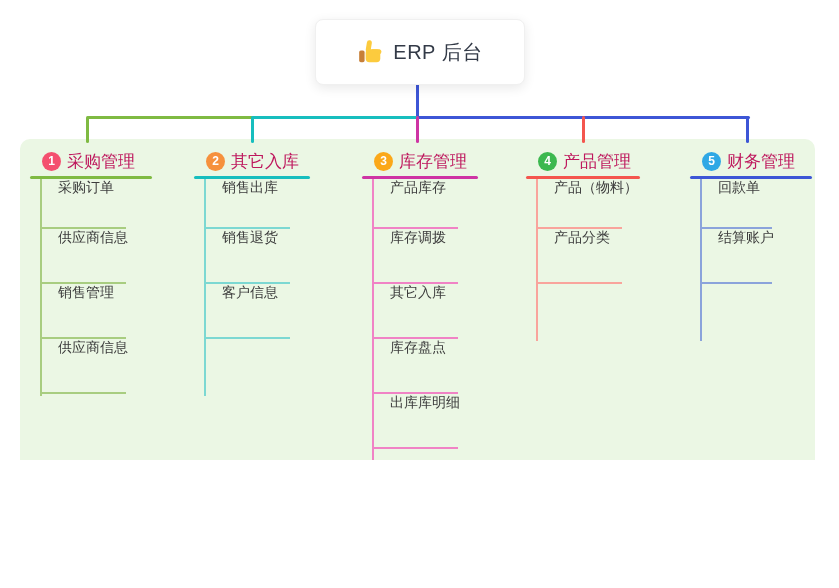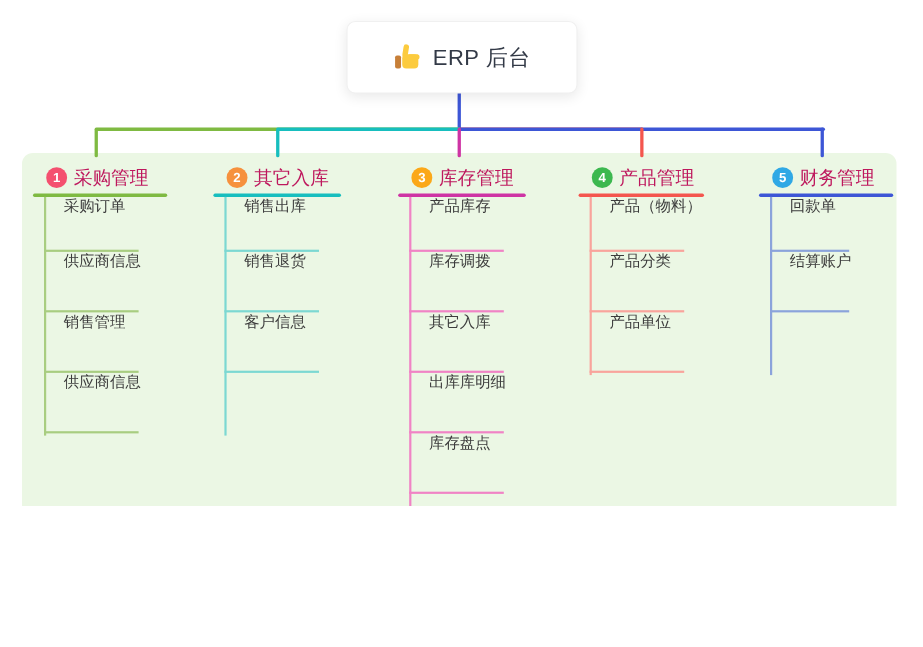--- a/index.html
+++ b/index.html
@@ -137,44 +137,41 @@
         <div class="child-row">
           <span class="child-label">产品库存</span>
         </div>
         <div class="child-row">
           <span class="child-label">库存调拨</span>
         </div>
         <div class="child-row">
           <span class="child-label">其它入库</span>
         </div>
         <div class="child-row">
-          <span class="child-label">出库库明细</span>
+          <span class="child-label">库存盘点</span>
         </div>
         <div class="child-row">
-          <span class="child-label">库存盘点</span>
+          <span class="child-label">出库库明细</span>
         </div>
       </div>
   </section>
 
   <section class="branch b4" style="--c: #F4564E; --cl: #F9A49C; --badge: #3CB84F;">
     <div class="branch-header">
       <span class="badge">4</span>
       <span class="branch-label">产品管理</span>
     </div>
     <div class="branch-underline"></div>
     <div class="spine"></div>
     <div class="children">
         <div class="child-row">
           <span class="child-label">产品（物料）</span>
         </div>
         <div class="child-row">
           <span class="child-label">产品分类</span>
-        </div>
-        <div class="child-row">
-          <span class="child-label">产品单位</span>
         </div>
       </div>
   </section>
 
   <section class="branch b5" style="--c: #3D56D6; --cl: #8BA3DB; --badge: #2FA8E5;">
     <div class="branch-header">
       <span class="badge">5</span>
       <span class="branch-label">财务管理</span>
     </div>
     <div class="branch-underline"></div>

